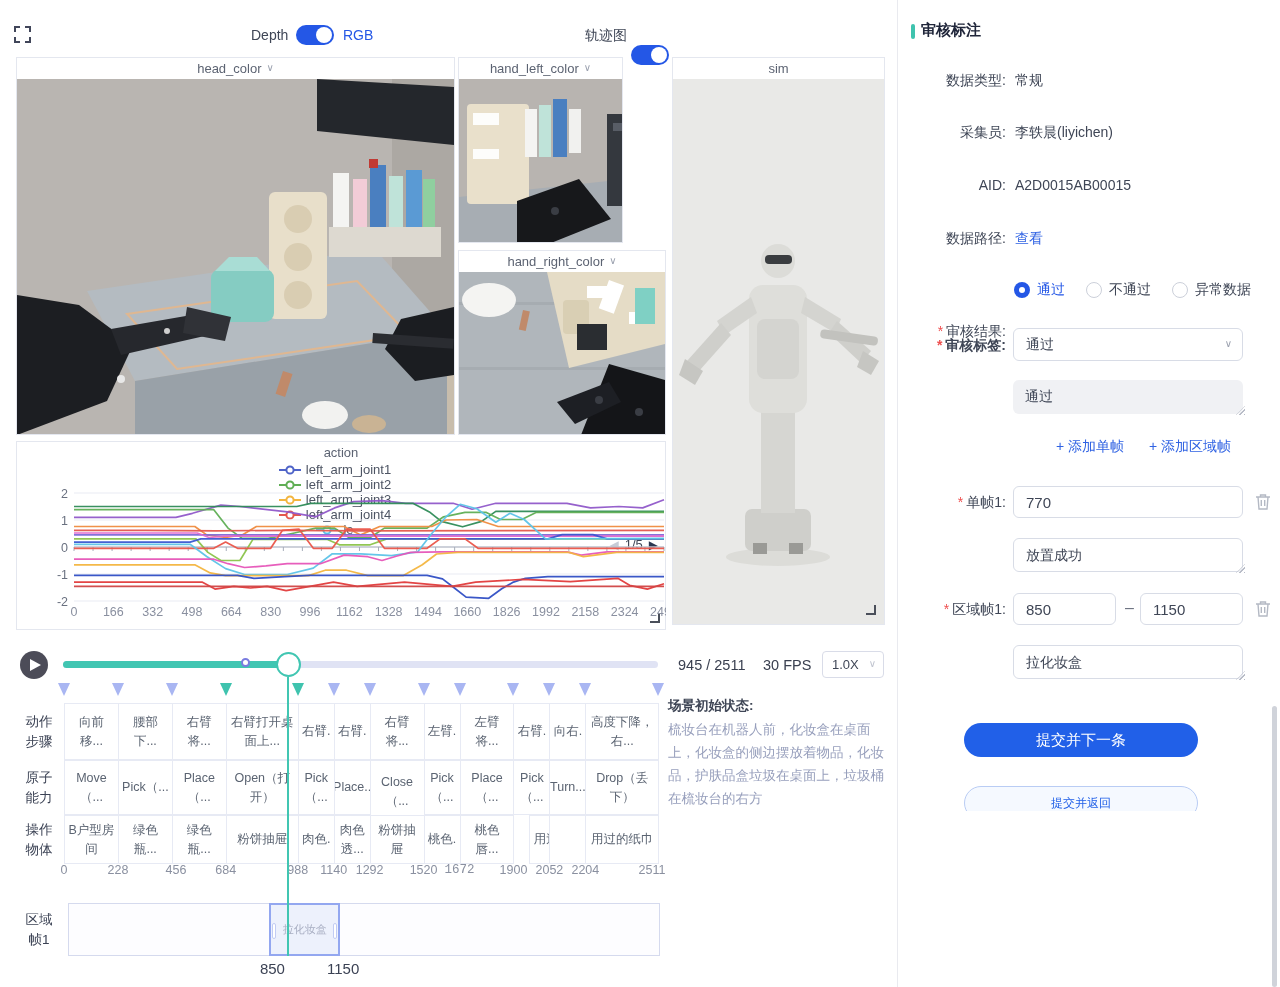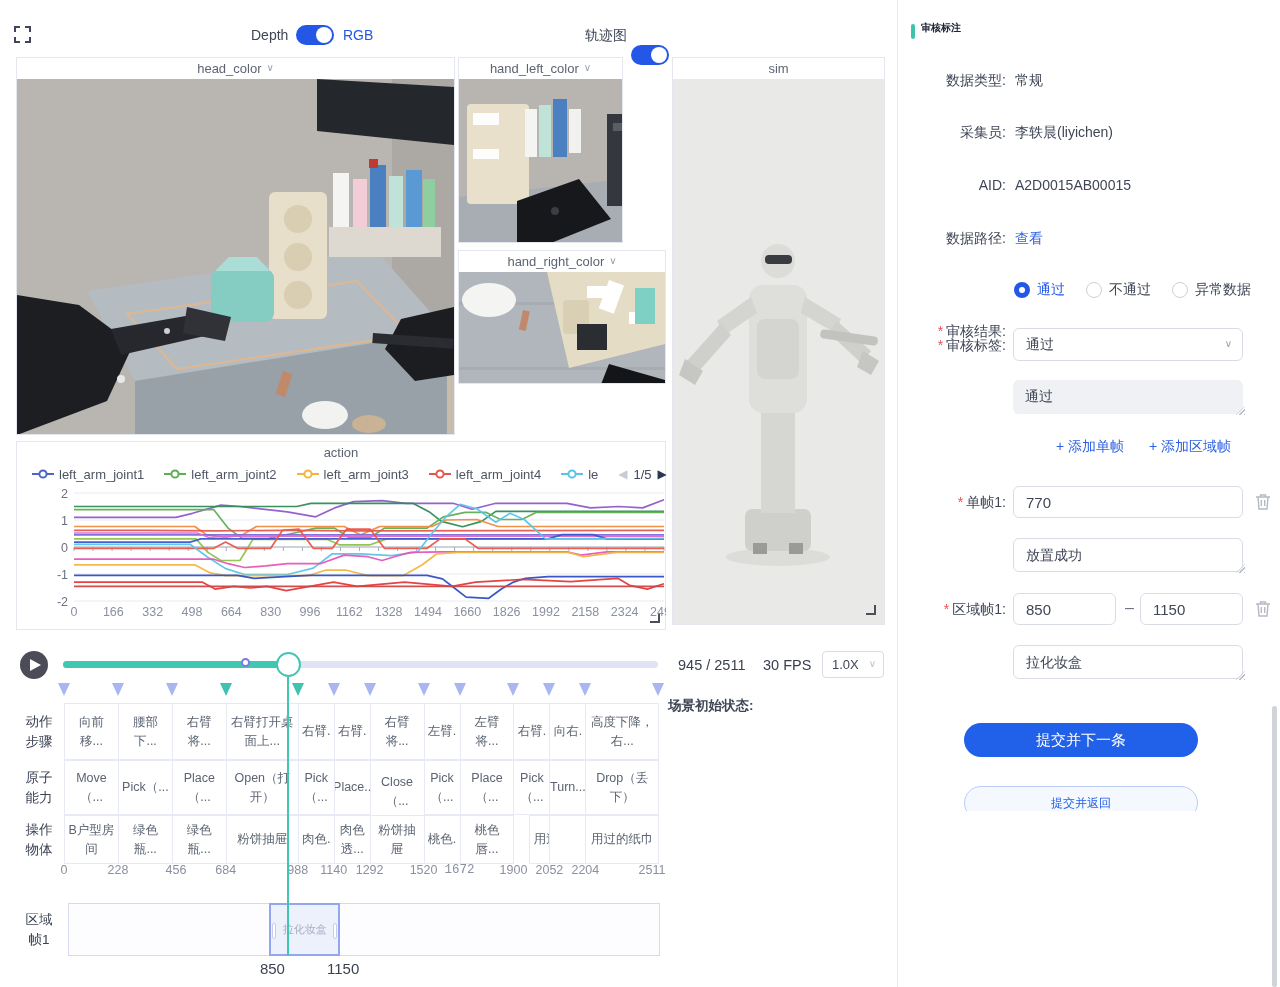--- a/index.html
+++ b/index.html
@@ -22,21 +22,21 @@
 
   
   .panel { position:absolute; border:1px solid #e4e7ef; background:#fff; }
   .cam-head { height:21px; display:flex; align-items:center; justify-content:center; gap:5px;
     font-size:13px; color:#5c6372; background:#fff; cursor:pointer; }
   .cam-chev { font-size:10px; color:#9aa0ae; transform:translateY(-1px); }
   .cam-body { position:absolute; left:0; right:0; bottom:0; overflow:hidden; }
 
   
   #legend-items { position:absolute; left:16px; top:462px; width:650px; height:24px;
-    display:flex; align-items:center; padding:0 8px 0 16px; }
+    display:flex; align-items:center; padding:0 8px 0 16px;flex-direction:column; }
   .lg { display:flex; align-items:center; gap:5px; margin-right:20px; cursor:pointer; }
   .lgt { font-size:13px; color:#4d5463; }
   .pager { margin-left:auto; display:flex; align-items:center; gap:6px; font-size:13px; color:#3f4656; }
   .pager .pa { font-size:12px; cursor:pointer; }
   .pager .prev { color:#c7ccd7; }
   .pager .next { color:#2b3750; }
 
   
   .play-btn { left:20px; top:651px; width:28px; height:28px; border-radius:50%; background:#4c4c58;
     display:flex; align-items:center; justify-content:center; cursor:pointer; }
@@ -71,21 +71,21 @@
   #cursor-line { left:287px; top:677px; width:2px; height:279px; background:#41c6b2; z-index:6; }
 
   
   .scene { left:668px; top:697px; width:224px; }
   .scene .t { font-size:13.5px; font-weight:bold; color:#3f4656; margin-bottom:4px; }
   .scene .b { font-size:13.5px; color:#979fbc; line-height:1.7; }
 
   
   #right { position:absolute; left:897px; top:0; width:383px; height:987px; border-left:1px solid #e9eaef; background:#fff; }
   .r-title-bar { left:13px; top:24px; width:4px; height:15px; background:#3fc3ae; border-radius:2px; }
-  .r-title { left:23px; top:21px; font-size:10px; font-weight:bold; color:#20263a; }
+  .r-title { left:23px; top:21px; font-size:15px; font-weight:bold; color:#20263a; }
   .flabel { position:absolute; width:108px; text-align:right; font-size:14px; color:#3f4656; }
   .fvalue { position:absolute; left:117px; font-size:14px; color:#3f4656; }
   .link { color:#2f62e3; cursor:pointer; }
   .req { color:#ee4f4f; margin-right:3px; font-size:14px; }
   .radio-row { position:absolute; left:116px; top:281px; display:flex; align-items:center; gap:21px; }
   .radio-item { display:flex; align-items:center; gap:7px; cursor:pointer; }
   .rdot { width:16px; height:16px; border-radius:50%; border:1px solid #ccd0da; background:#fff; position:relative; }
   .rdot.sel { border:none; background:#2457e6; }
   .rdot.sel::after { content:""; position:absolute; left:5px; top:5px; width:6px; height:6px; border-radius:50%; background:#fff; }
   .rlab { font-size:14px; color:#3f4656; }
@@ -193,21 +193,21 @@
         <rect x="94" y="20" width="14" height="58" fill="#4a7fc0"></rect>
         <rect x="110" y="30" width="12" height="44" fill="#f1f1ef"></rect>
         <rect x="148" y="35" width="58" height="92" fill="#34383e"></rect>
         <rect x="154" y="44" width="20" height="8" fill="#585d66"></rect>
         <polygon points="58,122 120,100 152,140 92,164 58,164" fill="#17181b"></polygon>
         <circle cx="96" cy="132" r="4" fill="#3a3d44"></circle>
       </svg>
     </div>
   </div>
 
-  <div class="panel" style="left:458px; top:250px; width:208px; height:134px;">
+  <div class="panel" style="left:458px; top:250px; width:208px; height:185px;">
     <div class="cam-head">
       <span>hand_right_color</span>
       <span class="cam-chev">∨</span>
     </div>
     <div class="cam-body" style="top:21px;">
       <svg width="206" height="163" viewBox="0 0 206 163" preserveAspectRatio="none">
         <rect width="206" height="163" fill="#b0b6bb"></rect>
         <rect y="30" width="206" height="3" fill="#a6acb1"></rect>
           <rect y="95" width="206" height="3" fill="#a6acb1"></rect>
         <ellipse cx="30" cy="28" rx="27" ry="17" fill="#f4f4f2"></ellipse>
@@ -405,20 +405,21 @@
       <span class="seg-h l"></span>
       <span class="seg-txt">拉化妆盒</span>
       <span class="seg-h r"></span>
     </div>
   </div>
   <span id="band-lab-start" class="abs band-lab" style="left: 272.398px;">850</span>
   <span id="band-lab-end" class="abs band-lab" style="left: 343.127px;">1150</span>
 
   <div class="abs scene">
     <div class="t">场景初始状态:</div>
+    <div class="b">梳妆台在机器人前，化妆盒在桌面上，化妆盒的侧边摆放着物品，化妆品，护肤品盒垃圾在桌面上，垃圾桶在梳妆台的右方</div>
   </div>
 
   <div id="right">
     <div class="abs r-title-bar"></div>
     <div class="abs r-title">审核标注</div>
 
     <span class="flabel" style="top:72px;">数据类型:</span>
     <span class="fvalue" style="top:72px;">常规</span>
 
     <span class="flabel" style="top:124px;">采集员:</span>
@@ -439,21 +440,21 @@
         <span class="radio-item">
           <span class="rdot"></span>
           <span class="rlab">不通过</span>
         </span>
         <span class="radio-item">
           <span class="rdot"></span>
           <span class="rlab">异常数据</span>
         </span>
       </div>
 
-    <span class="flabel" style="top:337px;"><span class="req">*</span><span>审核标签:</span></span>
+    <span class="flabel" style="top:337px;font-weight:bold;"><span class="req">*</span><span>审核标签:</span></span>
     <div class="abs selbox" style="top:328px;">
       <span>通过</span>
       <span class="cam-chev">∨</span>
     </div>
     <textarea class="ta grey" style="top: 380px;">通过</textarea>
     <span class="rz" style="left:338px; top:406px;"></span>
 
     <span class="addlink" style="left:158px;">+ 添加单帧</span>
     <span class="addlink" style="left:251px;">+ 添加区域帧</span>
 

